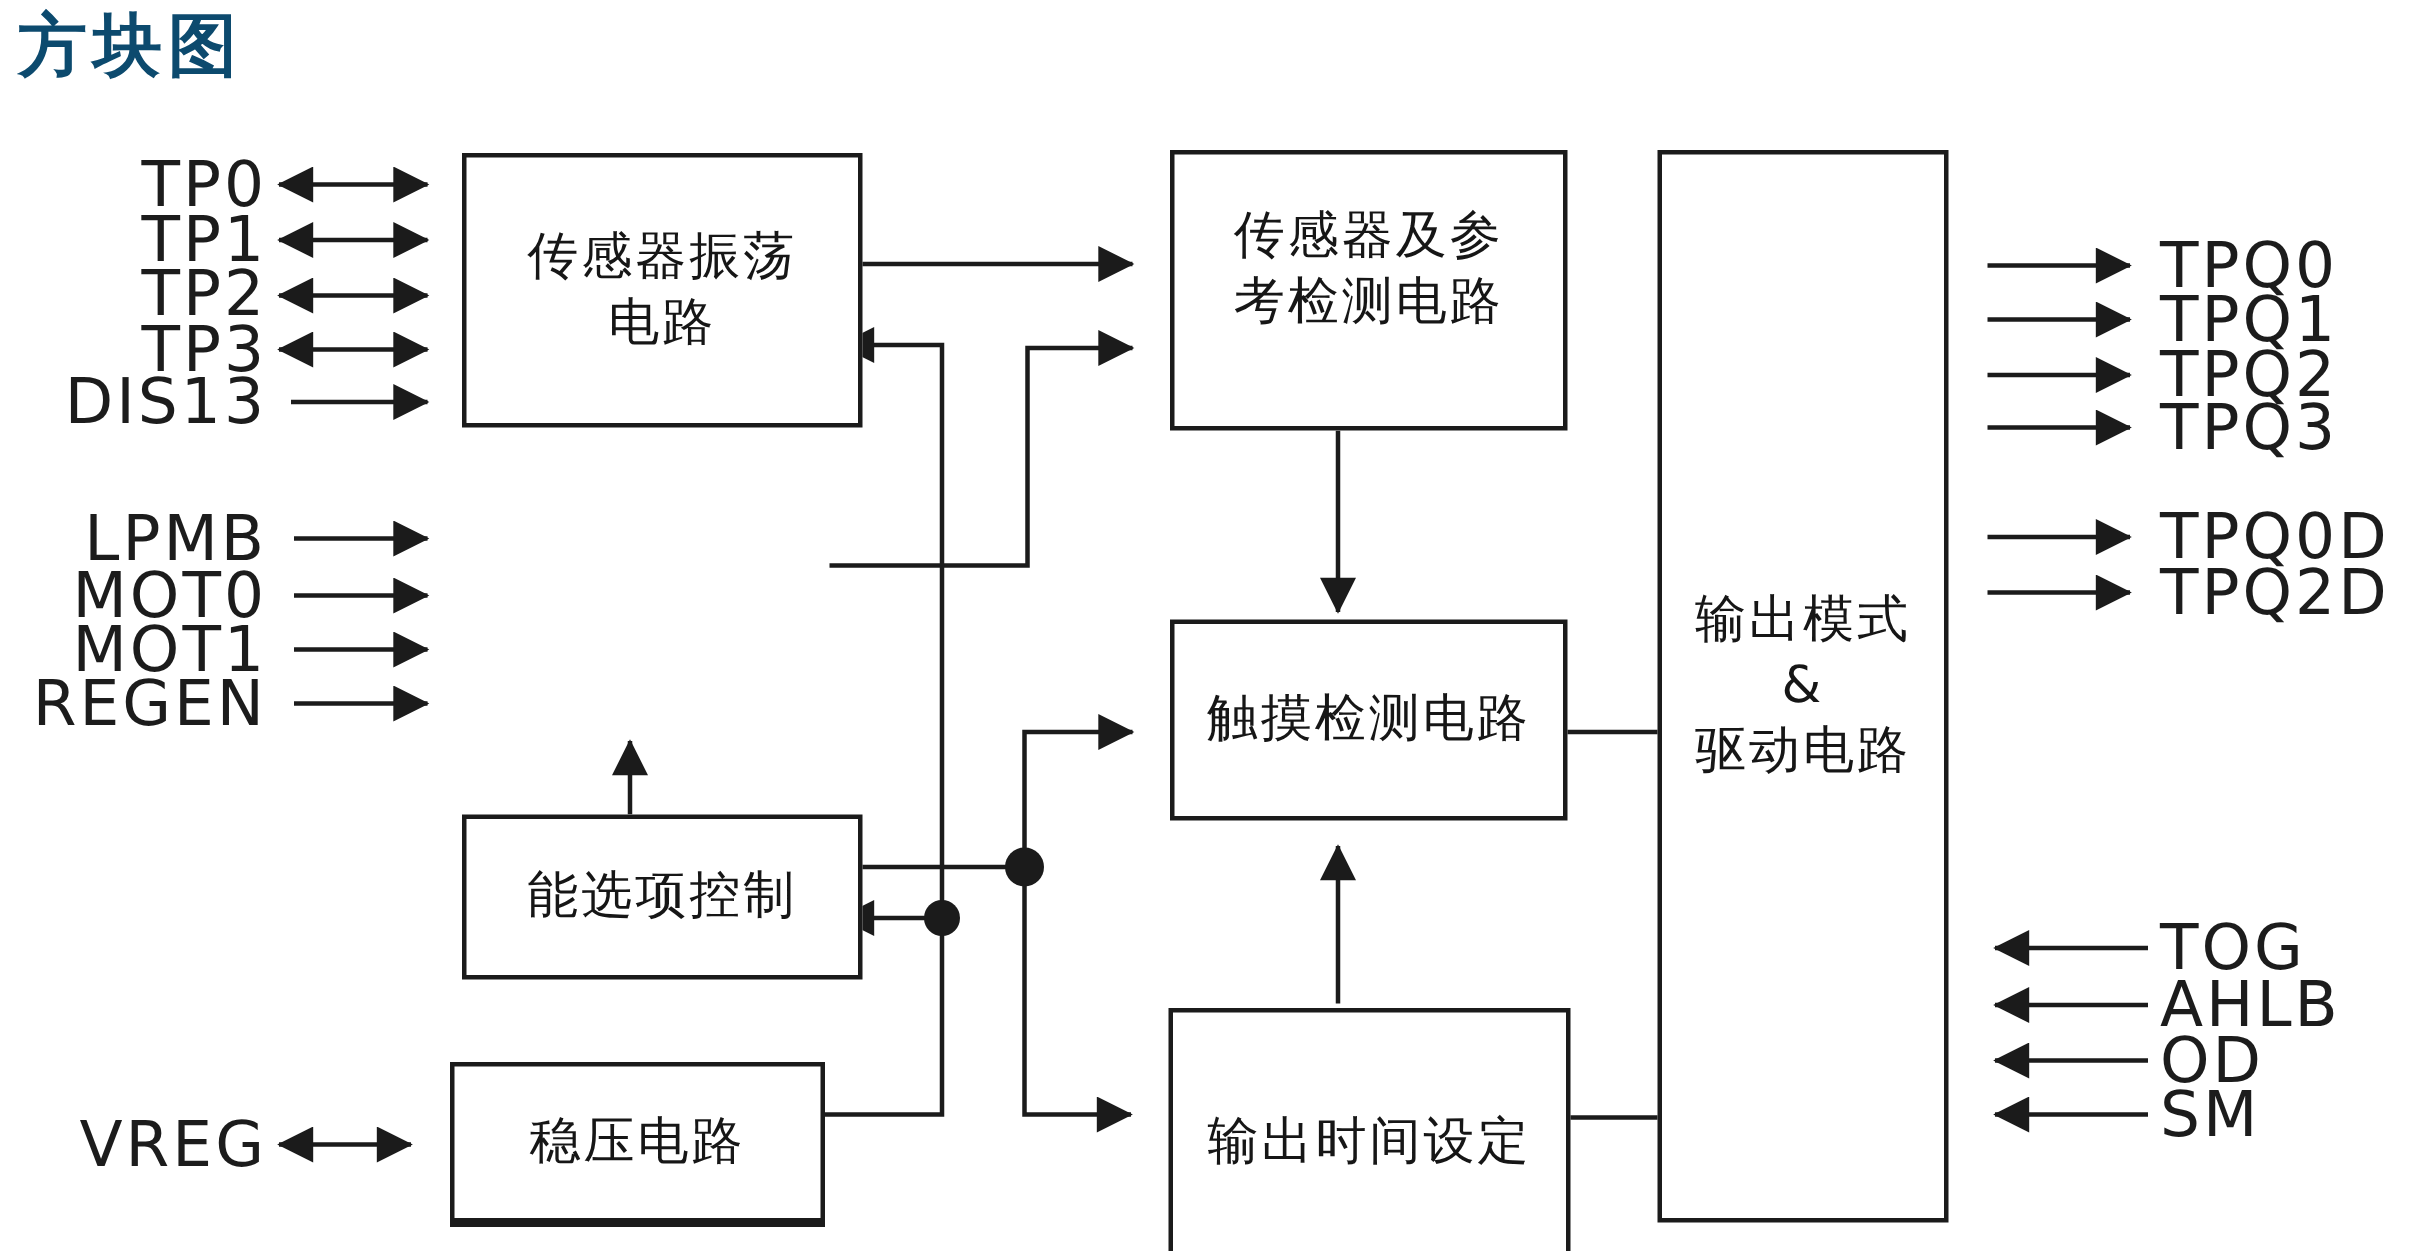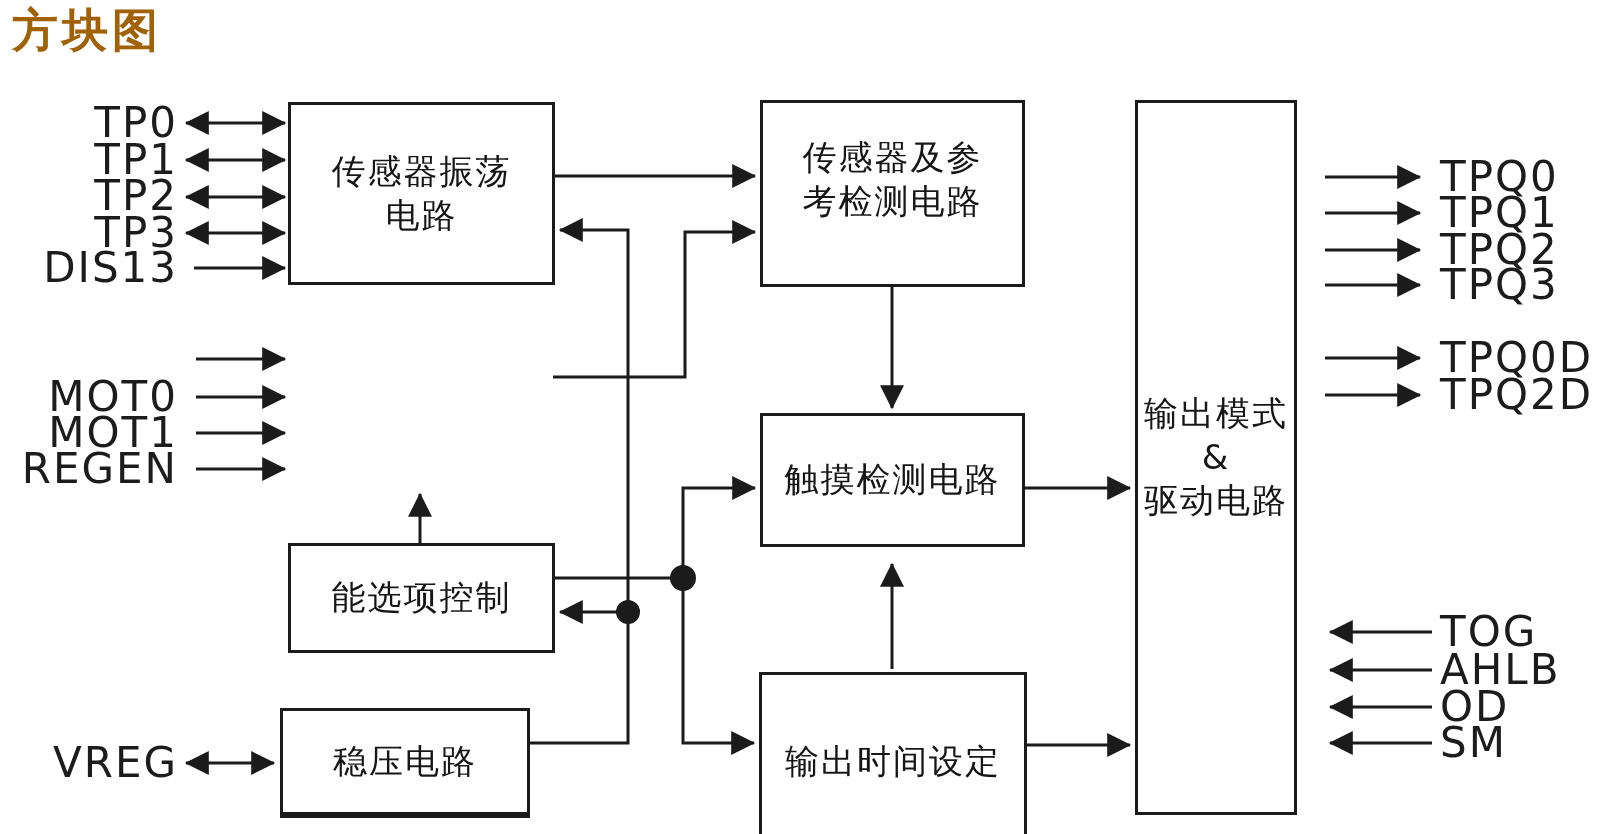--- a/index.html
+++ b/index.html
@@ -3,27 +3,28 @@
 <meta charset="utf-8">
 <style>
   html,body{margin:0;padding:0;background:#ffffff;}
   #canvas{
     position:relative;width:1609px;height:834px;background:#ffffff;
     font-family:"DejaVu Sans","Liberation Sans",sans-serif;color:#1b1b1b;overflow:hidden;
   }
   #page-title{
     position:absolute;left:12px;top:0px;
     font-family:Liberation Mono, monospace;
-    font-size:46px;font-weight:bold;color:#a16207;letter-spacing:4px;
+    font-size:46px;font-weight:bold;color:#0c4a6e;letter-spacing:4px;
   }
   #wires{position:absolute;left:0;top:0;pointer-events:none;}
   .blk{
     position:absolute;border:3px solid #1b1b1b;background:#ffffff;
     display:flex;align-items:center;justify-content:center;text-align:center;
     box-sizing:border-box;
+    margin-left:20px;
   }
   .blk-label{
     white-space:pre-line;font-size:34px;line-height:1.28;color:#161616;letter-spacing:2px;
   }
   .pin{
     position:absolute;height:40px;line-height:40px;font-size:42px;color:#1c1c1c;letter-spacing:2px;
   }
   .pin.l{left:0;width:178px;text-align:right;}
   .pin.r{left:1440px;width:200px;text-align:left;}
   
@@ -104,31 +105,32 @@
   </div>
 
   <div class="blk" style="left:760px;top:413px;width:265px;height:134px">
     <span class="blk-label">触摸检测电路</span>
   </div>
 
   <div class="blk" style="left:759px;top:672px;width:268px;height:180px">
     <span class="blk-label">输出时间设定</span>
   </div>
 
-  <div class="blk" style="left:1135px;top:100px;width:162px;height:715px">
+  <div class="blk" style="left:1085px;top:100px;width:194px;height:715px">
     <span class="blk-label">输出模式
 &amp;
 驱动电路</span>
   </div>
 
   <div class="pin l" style="top:103px">TP0</div>
   <div class="pin l" style="top:140px">TP1</div>
   <div class="pin l" style="top:176px">TP2</div>
   <div class="pin l" style="top:213px">TP3</div>
   <div class="pin l" style="top:248px">DIS13</div>
+  <div class="pin l" style="top:339px">LPMB</div>
   <div class="pin l" style="top:377px">MOT0</div>
   <div class="pin l" style="top:413px">MOT1</div>
   <div class="pin l" style="top:449px">REGEN</div>
   <div class="pin l" style="top:743px">VREG</div>
 
   <div class="pin r" style="top:157px">TPQ0</div>
   <div class="pin r" style="top:193px">TPQ1</div>
   <div class="pin r" style="top:230px">TPQ2</div>
   <div class="pin r" style="top:265px">TPQ3</div>
   <div class="pin r" style="top:338px">TPQ0D</div>

